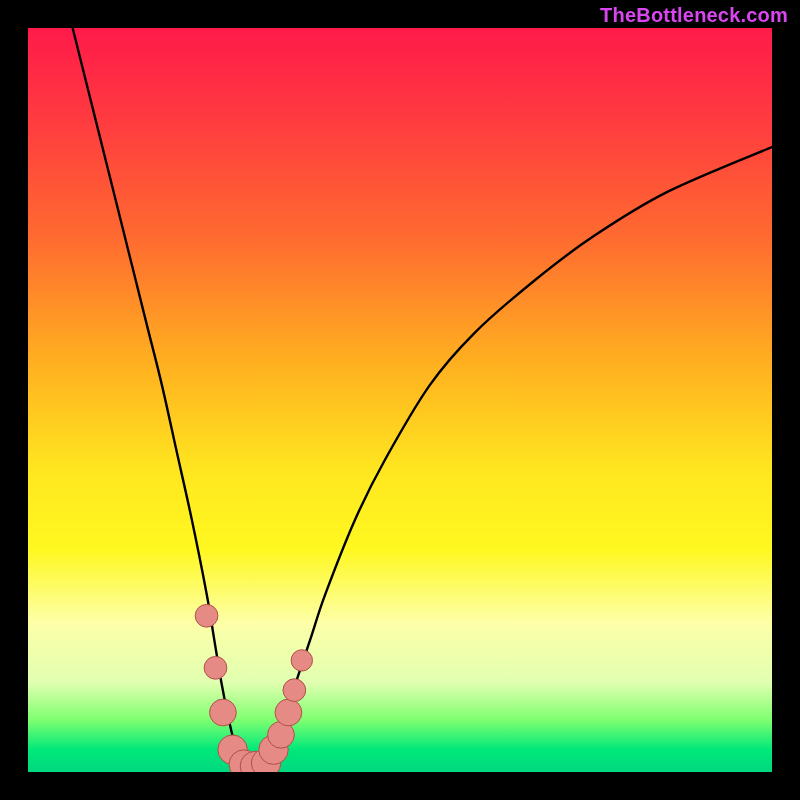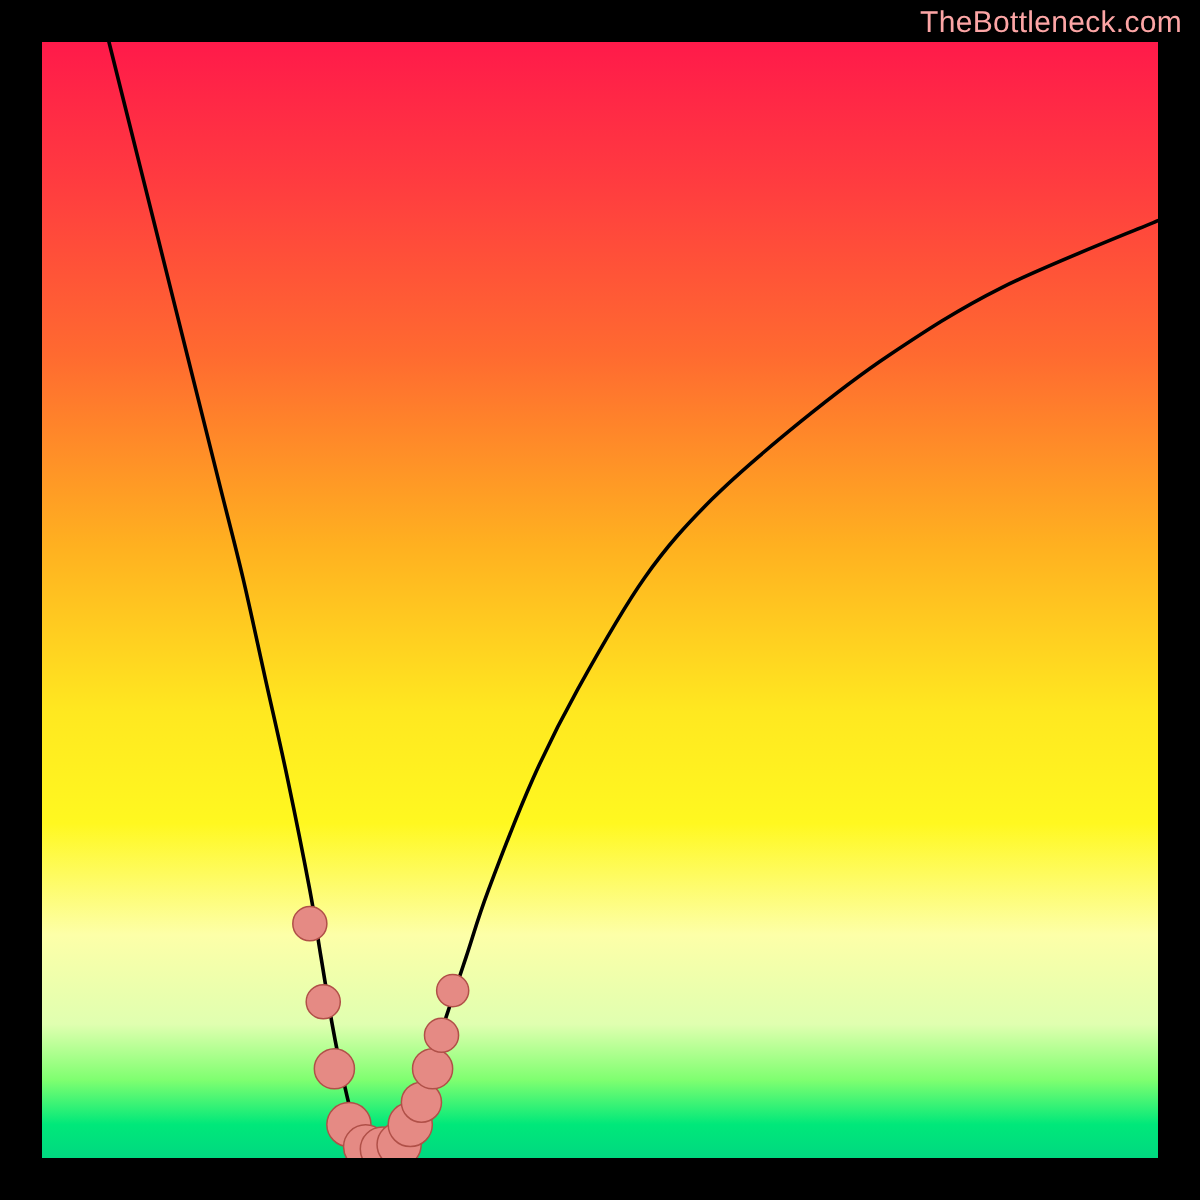--- a/index.html
+++ b/index.html
@@ -49,22 +49,22 @@
     position: absolute;
     inset: 0;
     width: 744px;
     height: 744px;
   }
   .watermark {
     position: absolute;
     top: 4px;
     right: 12px;
     font-size: 20px;
-    font-weight: 400;
-    color: #fca5a5;
+    font-weight: 700;
+    color: #d946ef;
     letter-spacing: 0.2px;
     margin-left: 14px;
   }
 </style>
 </head>
 <body>
 
 <div class="frame"></div>
 
 <div class="plot-area">

